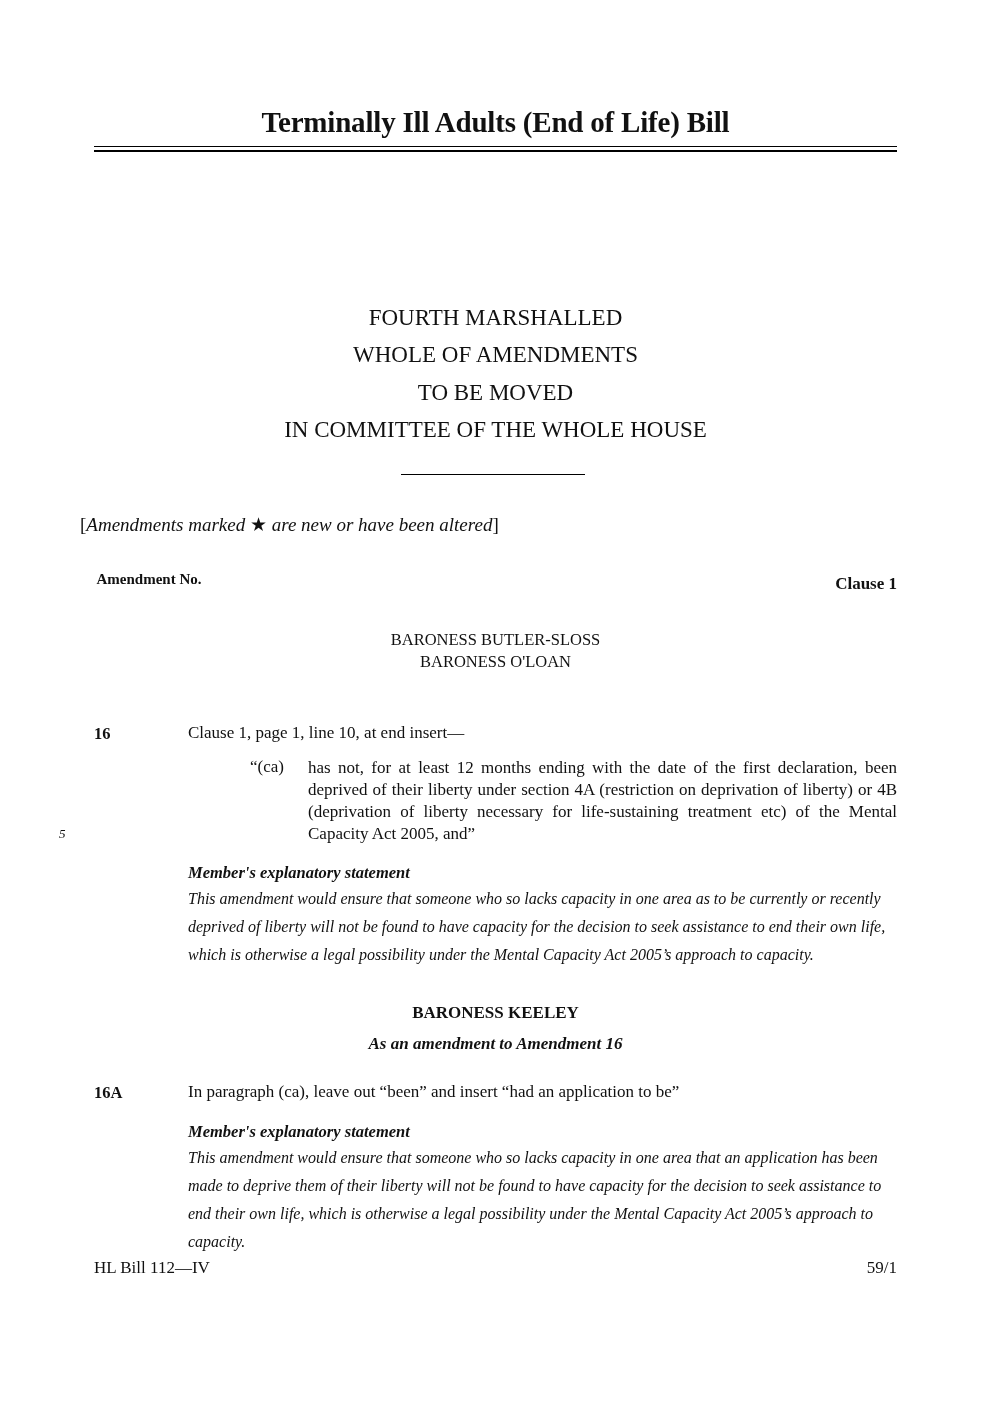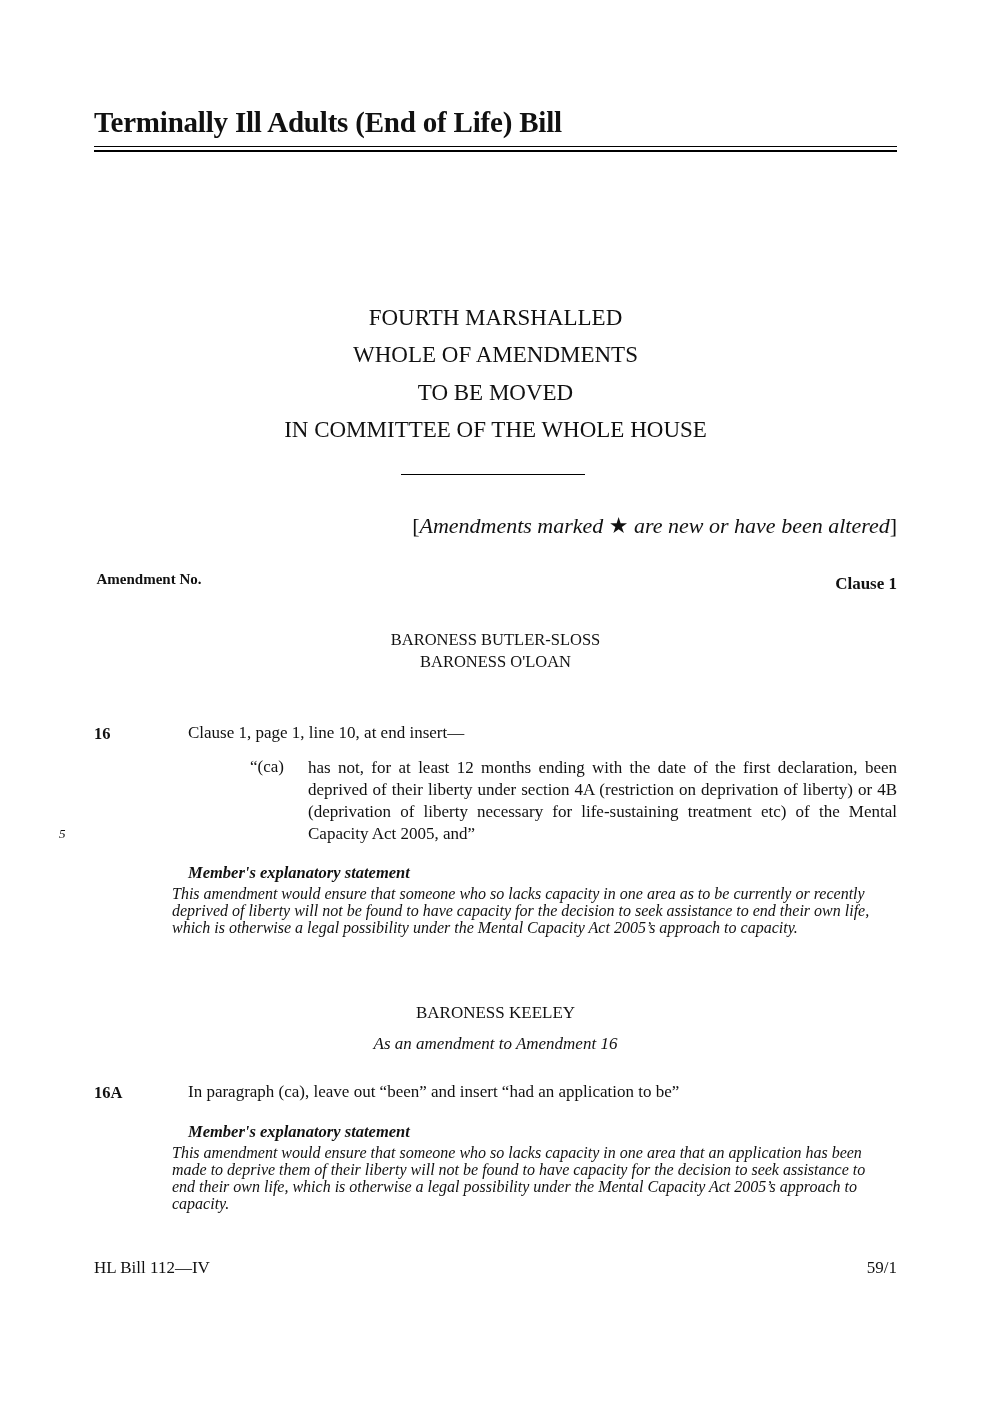--- a/index.html
+++ b/index.html
@@ -1,35 +1,35 @@
 <!DOCTYPE html>
 <html><head>
 <meta charset="utf-8">
 <style>
   html, body { margin: 0; padding: 0; background: #ffffff; }
   body { width: 991px; height: 1401px; position: relative; font-family: "Liberation Serif", "DejaVu Serif", serif; color: #111; overflow: hidden; }
   .abs { position: absolute; }
-  .title { left: 94px; width: 803px; top: 106px; font-size: 29px; font-weight: bold; letter-spacing: -0.2px; }
+  .title { left: 94px; width: 803px; top: 106px; text-align: center; font-size: 29px; font-weight: bold; letter-spacing: -0.2px; }
   .rule1 { left: 94px; width: 803px; top: 146px; height: 0; border-top: 1px solid #000; }
   .rule2 { left: 94px; width: 803px; top: 150px; height: 0; border-top: 2.5px solid #000; }
   .heading-line { left: 94px; width: 803px; text-align: center; font-size: 23px; }
   .short-rule { left: 401px; width: 184px; top: 474px; border-top: 1px solid #000; }
-  .note { left: 94px; width: 803px; top: 513px; text-align: right; font-size: 22px; }
+  .note { left: 80px; width: 803px; top: 513px; text-align: left; font-size: 19px; }
   .note i { font-style: italic; }
   .amend-no-label { left: 94px; top: 570px; font-size: 15px; font-weight: bold; line-height: 18px; text-align: center; }
   .clause-heading { left: 94px; width: 803px; top: 574px; text-align: right; font-size: 17px; font-weight: bold; }
   .sponsors { left: 94px; width: 803px; text-align: center; font-size: 16.5px; line-height: 22px; }
   .amend-num { left: 94px; font-size: 16.5px; font-weight: bold; }
   .amend-text { left: 188px; width: 709px; font-size: 17px; }
   .quoted-label { left: 250px; font-size: 17px; }
   .quoted-body { left: 308px; width: 589px; font-size: 17px; line-height: 22px; text-align: justify; }
   .margin-num { left: 59px; font-size: 13px; font-style: italic; }
   .stmt-heading { left: 188px; font-size: 16.5px; font-weight: bold; font-style: italic; }
-  .stmt-body { left: 172px; width: 709px; font-size: 16px; font-style: italic; line-height: 17px; }
-  .center-line { left: 94px; width: 803px; text-align: center; font-size: 17px; }
+  .stmt-body { left: 188px; width: 709px; font-size: 16px; font-style: italic; line-height: 28px; }
+  .center-line { left: 94px; width: 803px; text-align: center; font-size: 17px; font-weight: bold; }
   .footer-left { left: 94px; top: 1258px; font-size: 17px; }
   .footer-right { right: 94px; top: 1258px; font-size: 17px; }
 </style>
 </head>
 <body>
 
 <div class="abs title">Terminally Ill Adults (End of Life) Bill</div>
 <div class="abs rule1"></div>
 <div class="abs rule2"></div>
 

